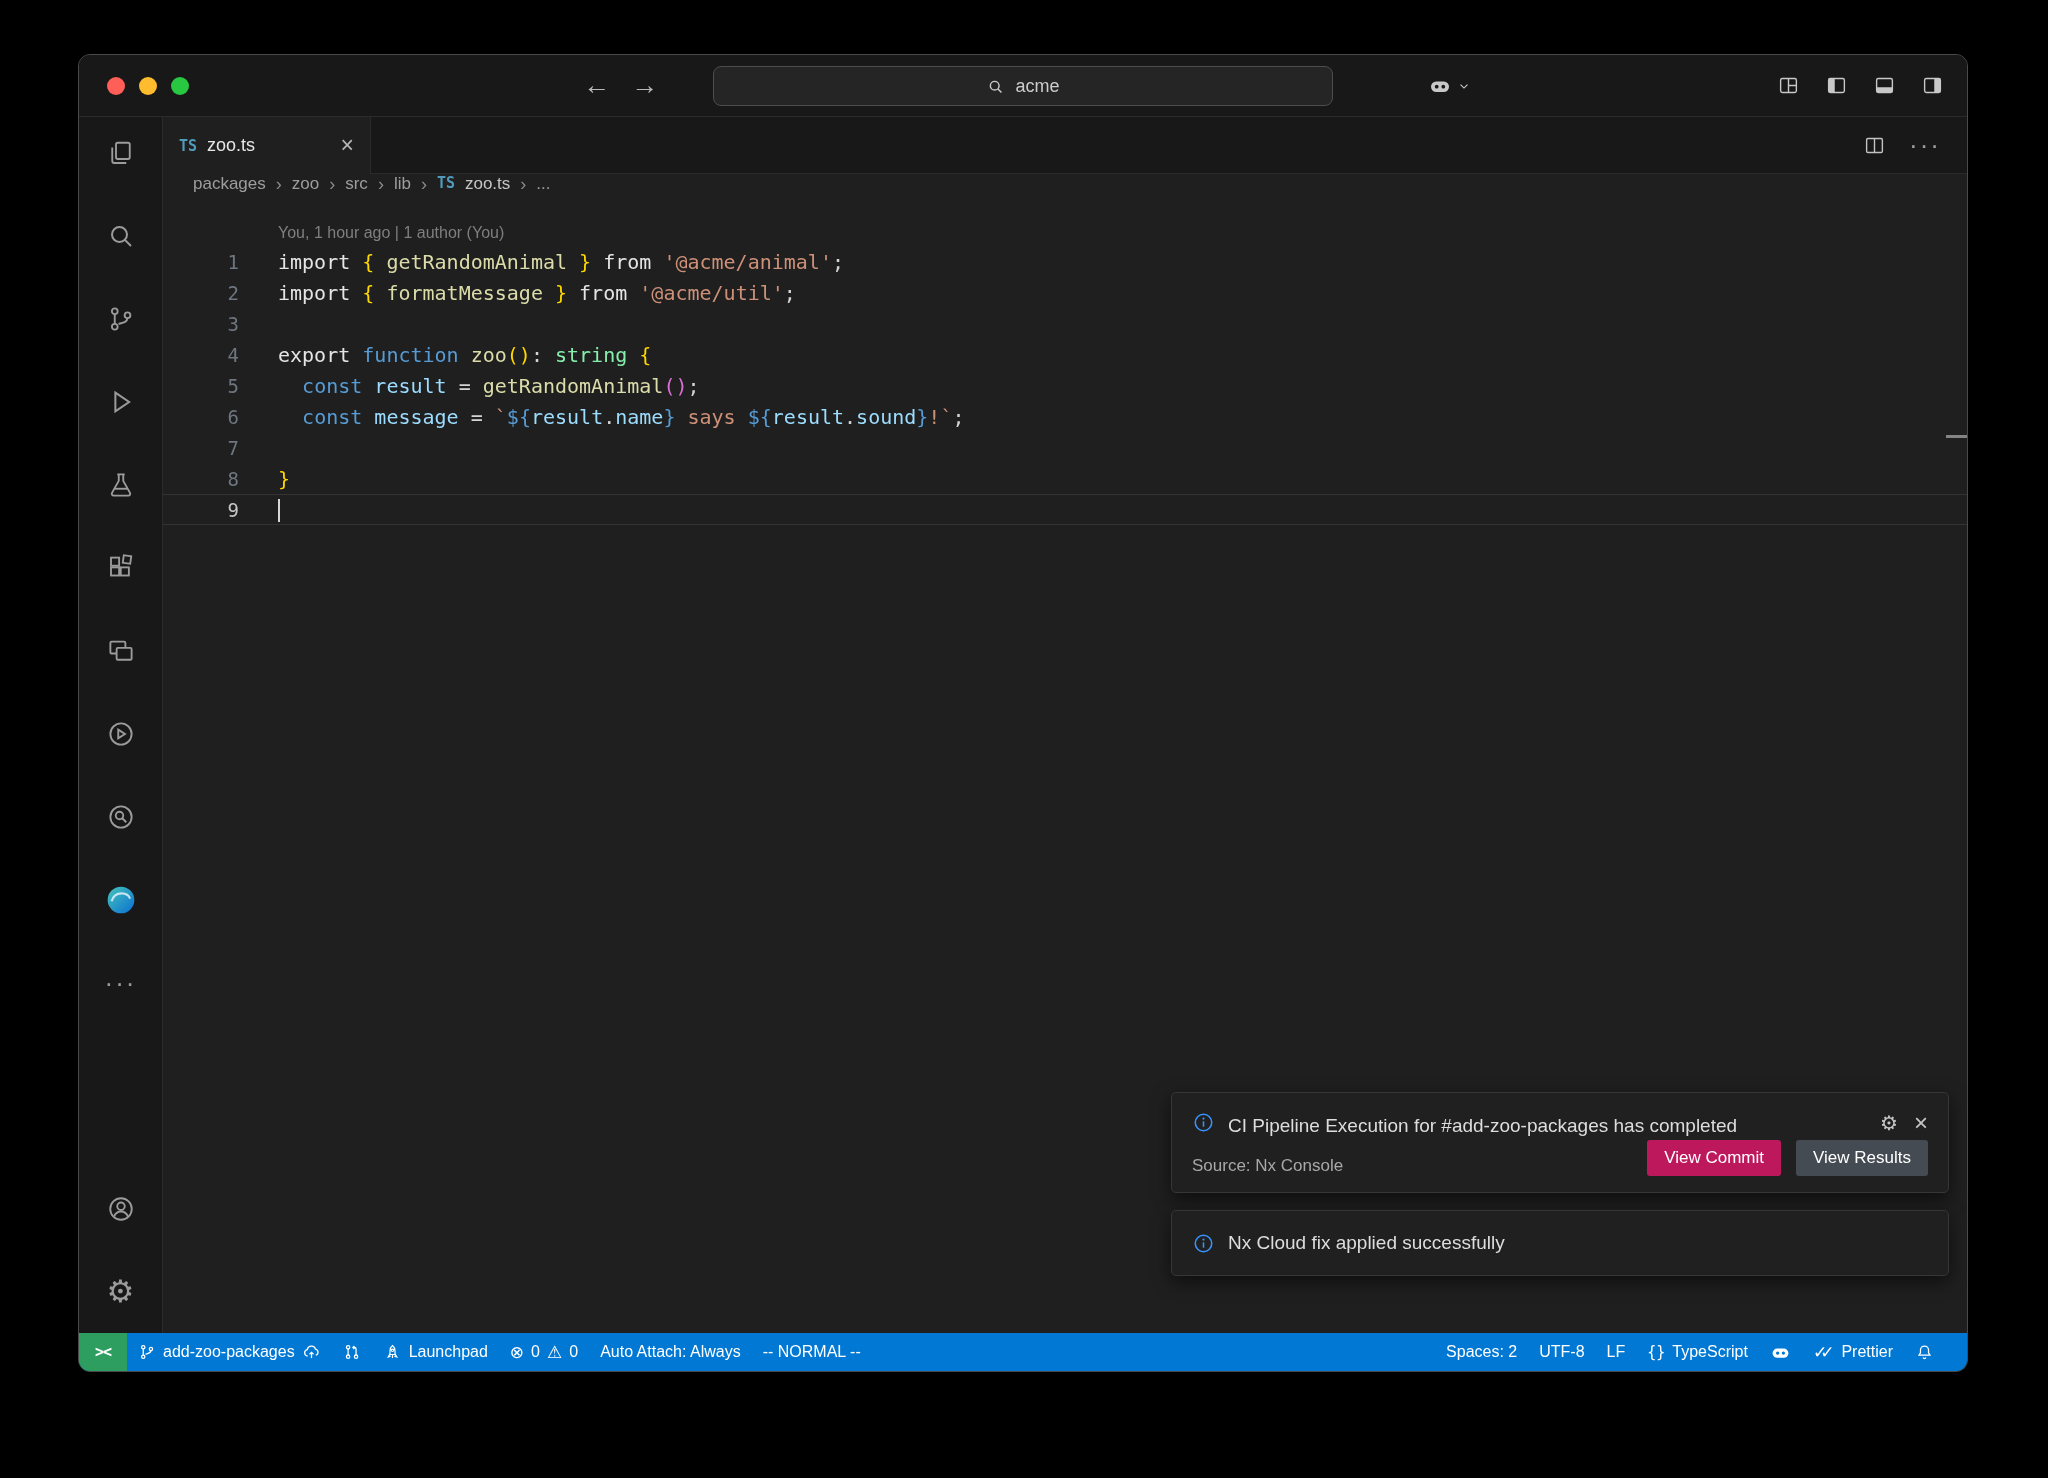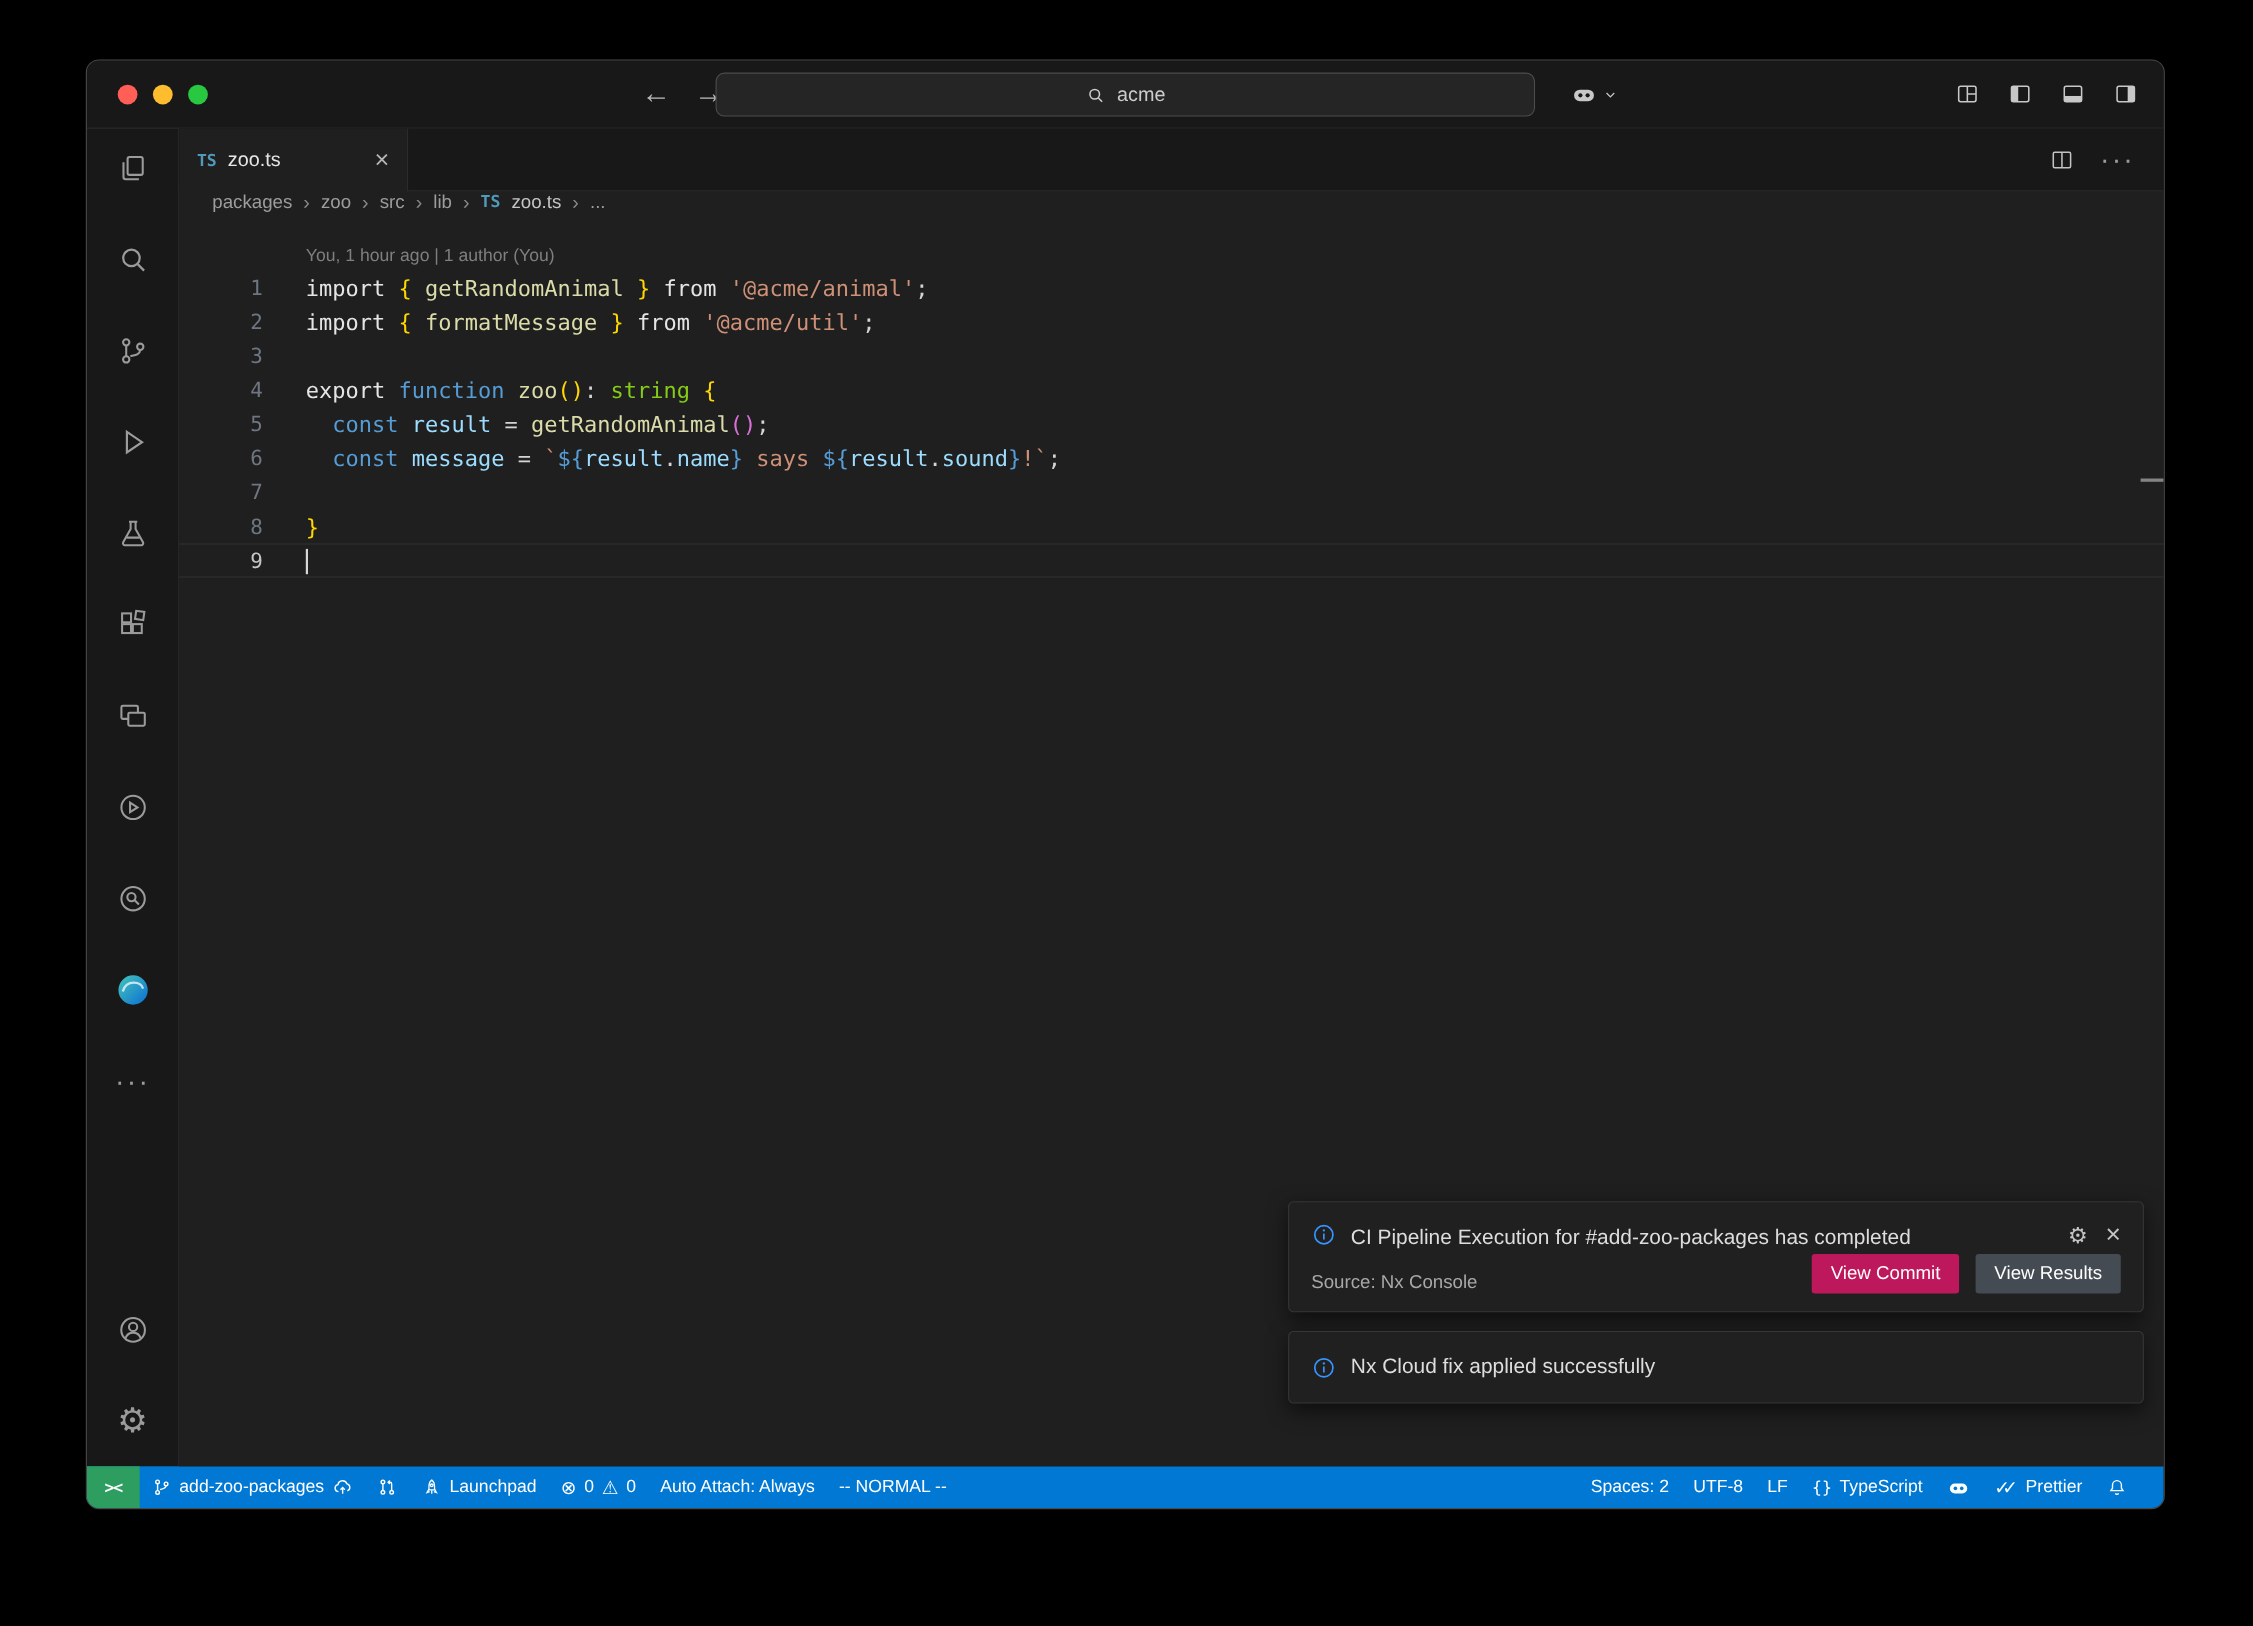--- a/index.html
+++ b/index.html
@@ -17,21 +17,21 @@
   
   .titlebar { position:relative; height:62px; flex:0 0 62px; background:#181818;
               border-bottom:1px solid #2b2b2b; }
   .traffic { position:absolute; left:28px; top:0; height:100%; display:flex; align-items:center; gap:14px; }
   .light { width:18px; height:18px; border-radius:50%; }
   .light.red { background:#ff5f57; } .light.yellow { background:#febc2e; } .light.green { background:#28c840; }
   .nav-arrow { position:absolute; top:0; height:100%; display:flex; align-items:center;
                color:#b9b9b9; font-size:27px; }
   .nav-back { left:504px; } .nav-fwd { left:552px; }
   .command-center { position:absolute; left:50%; top:11px; transform:translateX(-50%);
-    width:745px; height:40px; background:#252525; border:1px solid #4d4d4d; border-radius:8px;
+    width:620px; height:40px; background:#252525; border:1px solid #4d4d4d; border-radius:8px;
     display:flex; align-items:center; justify-content:center; gap:10px; color:#cccccc; font-size:18px; }
   .copilot-menu { position:absolute; left:1349px; top:0; height:100%; display:flex; align-items:center; gap:5px; color:#c8c8c8; }
   .tb-right { position:absolute; right:24px; top:0; height:100%; display:flex; align-items:center; gap:27px; color:#c8c8c8; }
 
   
   .main { flex:1 1 auto; display:flex; min-height:0; }
 
   .activitybar { width:84px; flex:0 0 84px; background:#181818; border-right:1px solid #2b2b2b;
                  display:flex; flex-direction:column; align-items:center; padding-top:10px; }
   .ab-icon { height:52px; width:84px; margin-bottom:31px; display:flex; align-items:center; justify-content:center;
@@ -61,21 +61,21 @@
   
   .code-area { flex:1 1 auto; position:relative; padding-top:8px;
                font-family:"DejaVu Sans Mono", monospace; font-size:20px; }
   .blame { height:26px; padding-left:115px; color:#7f7f7f; font-size:16px;
            font-family:"Liberation Sans", sans-serif; display:flex; align-items:center; }
   .code-row { height:31px; display:flex; align-items:center; white-space:pre; }
   .code-row .ln { width:76px; flex:0 0 76px; text-align:right; color:#6e7681; font-size:19px; }
   .code-row .code-text { padding-left:39px; }
   .code-row.current { box-shadow: inset 0 1px 0 rgba(255,255,255,.09), inset 0 -1px 0 rgba(255,255,255,.09); }
   .code-row.current .ln { color:#c6c6c6; }
-  .tok-kw{color:#e5e5e5} .tok-st{color:#569cd6} .tok-ty{color:#84cc16} .tok-fn{color:#dcdcaa}
+  .tok-kw{color:#e5e5e5} .tok-st{color:#569cd6} .tok-ty{color:#86efac} .tok-fn{color:#dcdcaa}
   .tok-vr{color:#9cdcfe} .tok-str{color:#ce9178} .tok-pl{color:#d4d4d4}
   .tok-b1{color:#ffd700} .tok-b2{color:#da70d6} .tok-tp{color:#569cd6}
   .cursor { display:inline-block; width:2px; height:23px; background:#d7d7d7; vertical-align:middle;
             animation:blink 1s steps(1) infinite; }
   @keyframes blink { 50% { opacity:0; } }
   .overview-mark { position:absolute; right:0; top:223px; width:21px; height:3px; background:rgba(255,255,255,.45); }
 
   
   .toast { position:absolute; right:18px; width:778px; background:#202020; border:1px solid #363636;
            border-radius:5px; box-shadow:0 6px 18px rgba(0,0,0,.55); color:#dddddd; }

